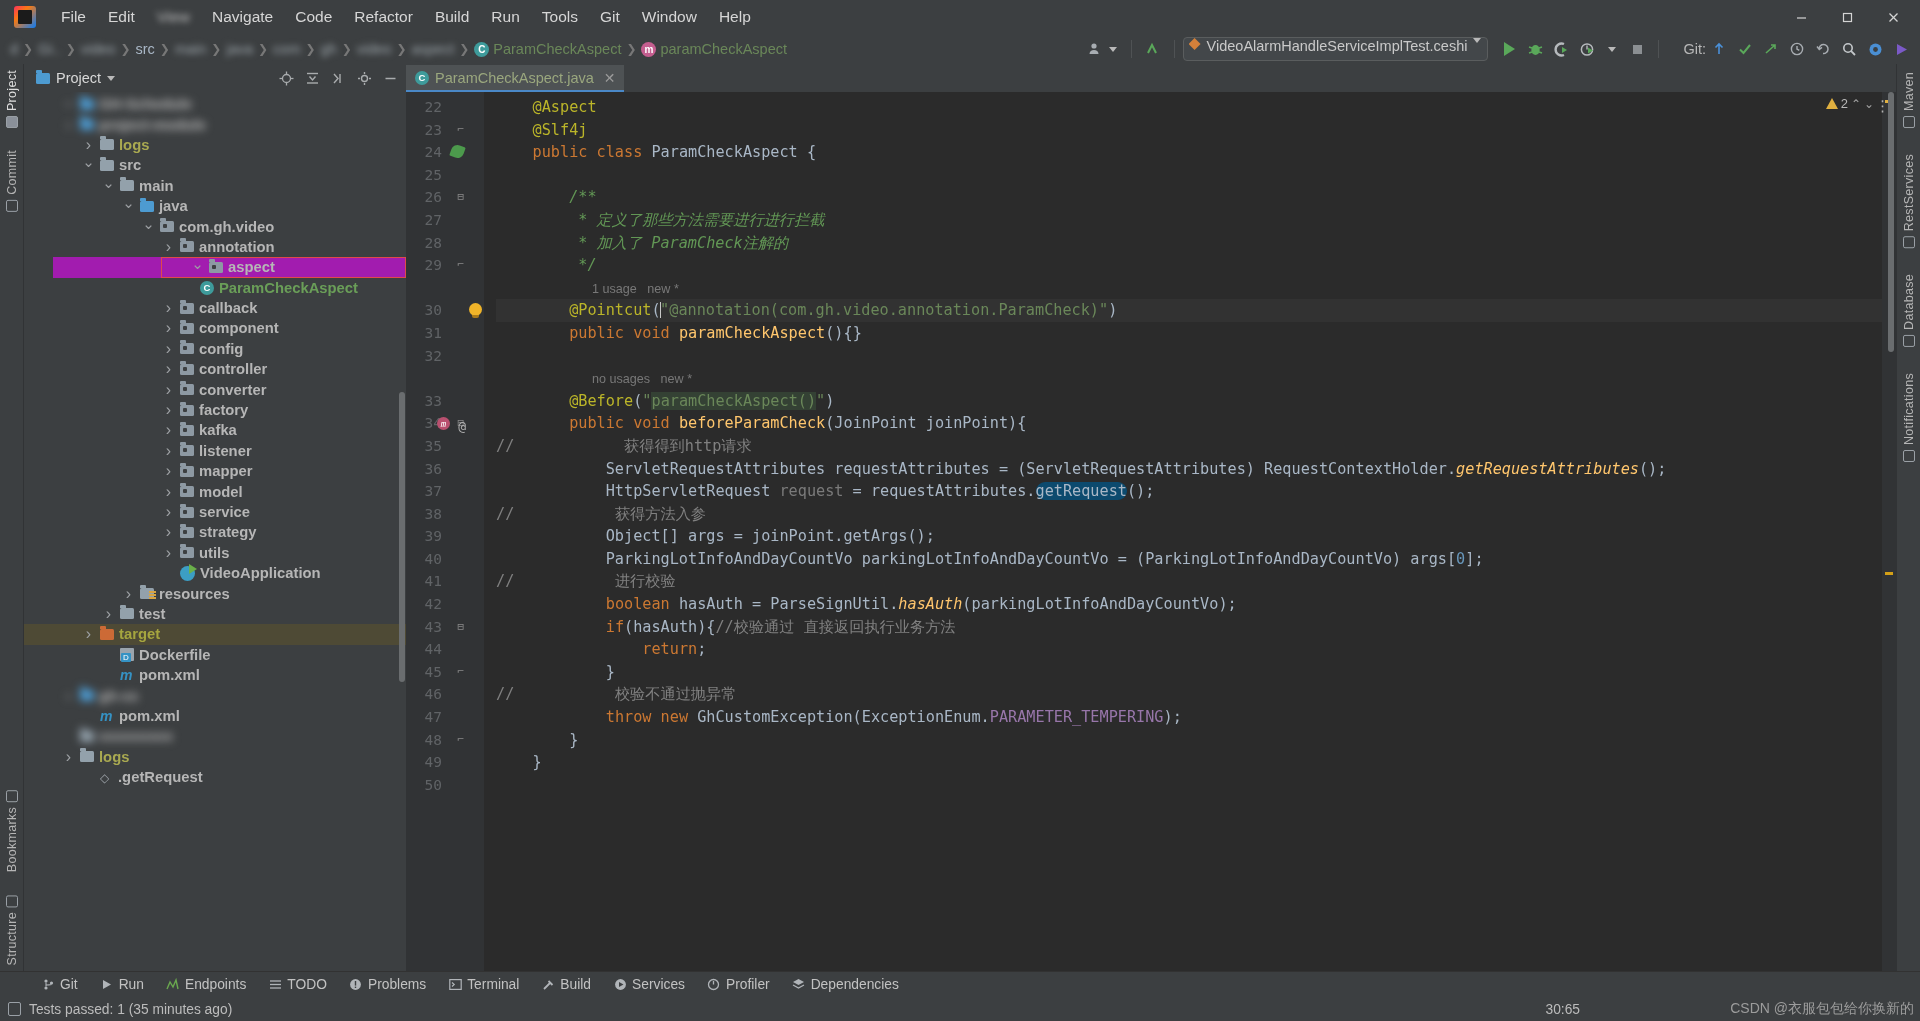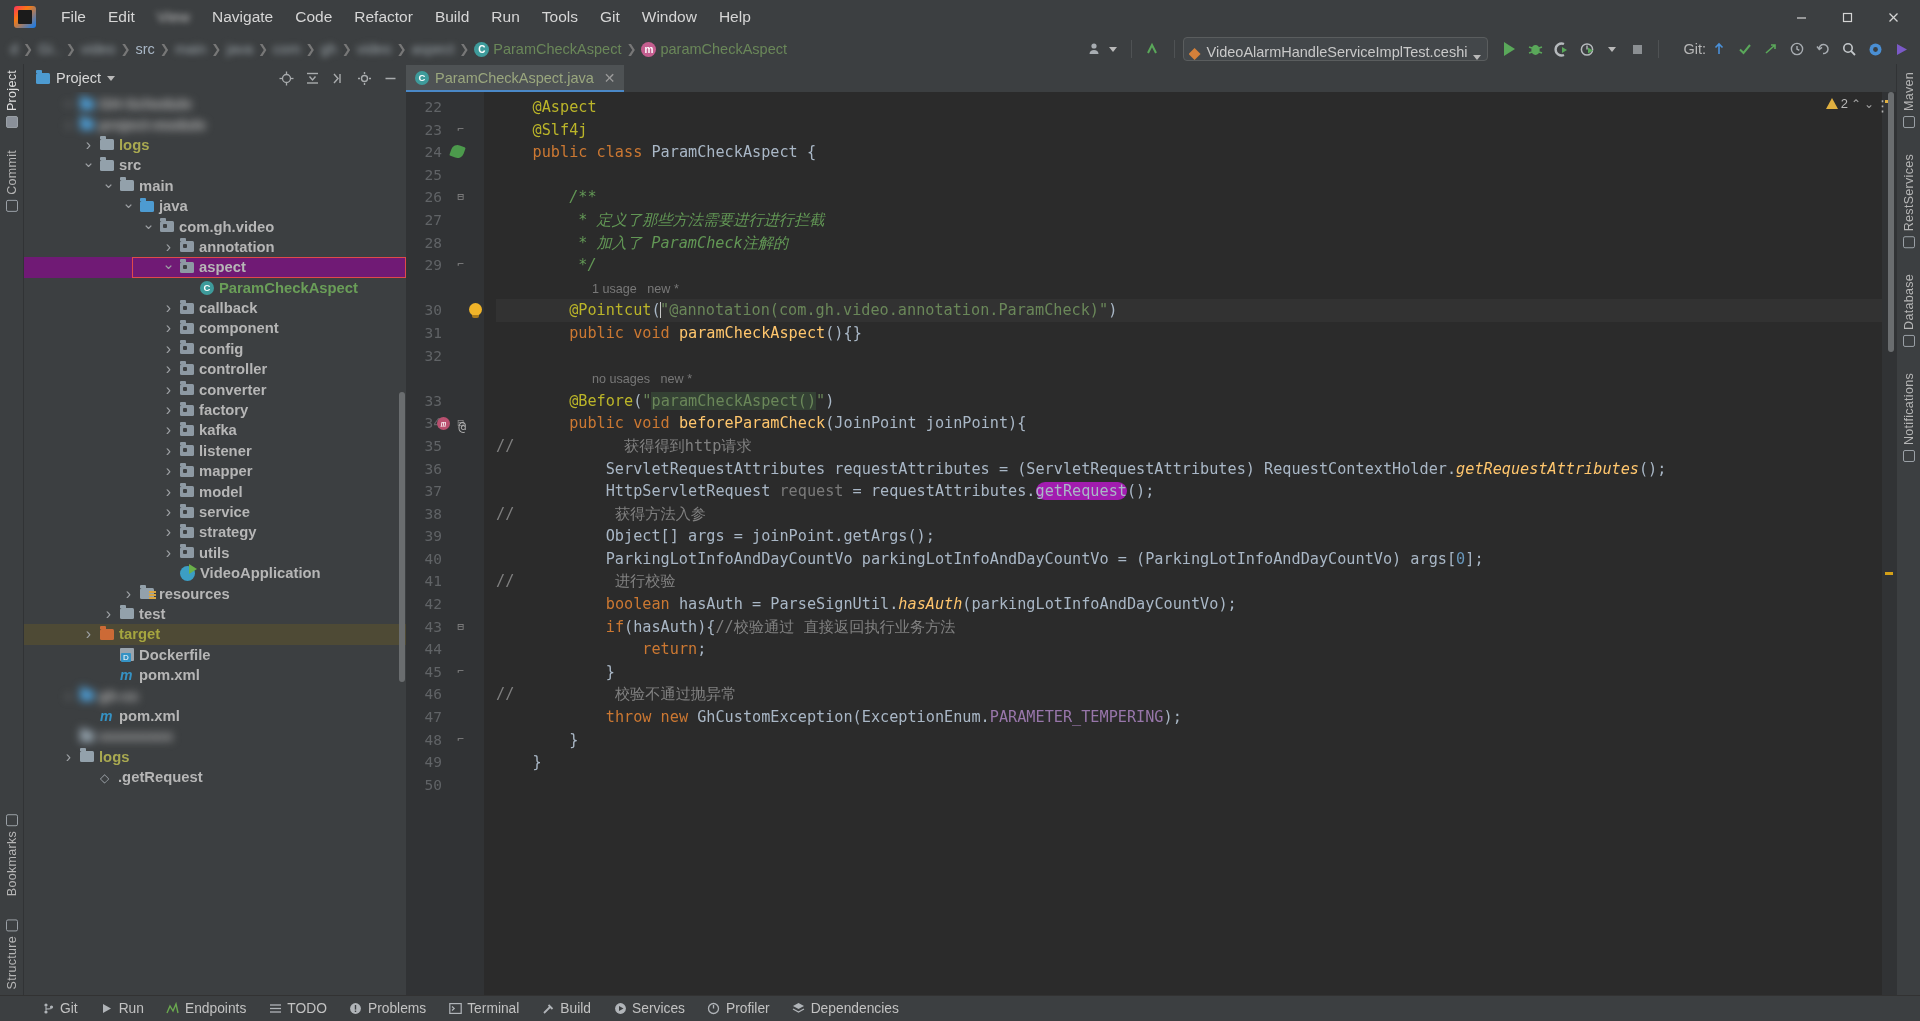--- a/index.html
+++ b/index.html
@@ -50,21 +50,21 @@
   .ic-class { background: #3e9b9b; }
   .ic-method { background: #c45e8f; }
   .crumb-green { color: #6a8759; }
   .crumb-green2 { color: #6a8759; }
 
   .tb-sep { width: 1px; height: 18px; background: #4f5254; margin: 0 8px; }
   .tb-btn { width: 26px; height: 24px; display: flex; align-items: center; justify-content: center;
             border-radius: 3px; color: #afb1b3; }
 
   .runconf {
-    display: flex; align-items: flex-end; height: 24px; border: 1px solid #5a5d5e;
+    display: flex; align-items: flex-start; height: 24px; border: 1px solid #5a5d5e;
     border-radius: 4px; padding: 0 6px 0 5px; background: #43474a; gap: 6px;
     font-size: 14.5px; color: #c9c9c9; white-space: nowrap;
   }
   .runconf .rc-ico {
     width: 12px; height: 12px; background: #d4803a; flex: 0 0 12px;
     clip-path: polygon(50% 0,100% 50%,50% 100%,0 50%);
   }
   .caret { width: 0; height: 0; border-left: 4px solid transparent; border-right: 4px solid transparent;
            border-top: 5px solid #b9b9b9; }
   .play-tri { width: 0; height: 0; border-top: 7px solid transparent; border-bottom: 7px solid transparent;
@@ -132,21 +132,21 @@
   .head-ico { width: 20px; height: 20px; display: flex; align-items: center; justify-content: center; color: #a9acae; }
 
   .tree {
     flex: 1; overflow: hidden; position: relative; font-size: 14.8px; padding-top: 2px;
   }
   .row {
     height: 20.4px; display: flex; align-items: center; white-space: nowrap; position: relative;
     color: #b6b6b6; padding-right: 4px;
   }
   .row.sel-target { background: #4e4a35; }
-  .row.sel-aspect { background: #701a75; }
+  .row.sel-aspect { background: #a21caf; margin-left: 29px; }
   .row.sel-aspect::after {
     content: ""; position: absolute; left: 108px; right: 0; top: 0; bottom: 0;
     border: 1.6px solid #e04a4a; pointer-events: none;
   }
   .arrow {
     width: 13px; height: 13px; flex: 0 0 13px; display: inline-flex; align-items: center;
     justify-content: center; color: #9da0a3; font-size: 10.5px;
   }
   .arrow.right::before { content: "›"; font-size: 16px; line-height: 0; }
   .arrow.down::before  { content: "⌄"; font-size: 15px; line-height: 0; position: relative; top: -3px; }
@@ -221,21 +221,21 @@
   .str   { color: #6a8759; }
   .cmt   { color: #629755; font-style: italic; }
   .lcmt  { color: #808080; }
   .txt   { color: #a9b7c6; }
   .num   { color: #6897bb; }
   .meth  { color: #ffc66d; }
   .sfield{ color: #9876aa; }
   .smeth { color: #ffc66d; font-style: italic; }
   .par   { color: #7a7a7a; }
   .sel-g { background: #344134; }
-  .sel-y { background: #a21caf; border-radius: 9px; }
+  .sel-y { background: #0c4a6e; border-radius: 9px; }
   .caret-bar { display: inline-block; width: 1.5px; height: 16px; background: #c8c8c8;
                vertical-align: -3px; margin: 0 -1px; }
 
   
   .markers {
     width: 14px; flex: 0 0 14px; background: #313335; position: relative;
   }
   .mk { position: absolute; left: 3px; width: 8px; height: 3px; }
   .ed-scroll { position: absolute; right: 2px; width: 6px; background: #6a6d6f; border-radius: 3px; }
 
@@ -920,13 +920,19 @@
         <span class="twico">
           <svg width="13" height="13" viewBox="0 0 13 13">
             <path d="M6.5 1 L12 4 L6.5 7 L1 4 Z" fill="#b0b4b8"></path>
             <path d="M1 7 L6.5 10 L12 7" stroke="#b0b4b8" stroke-width="1.2" fill="none"></path>
           </svg>
         </span>
         <span>Dependencies</span>
       </div>
     </div>
 
+  <div class="statusbar">
+    <span class="st-ico"></span>
+    <span>Tests passed: 1 (35 minutes ago)</span>
+    <span class="pos">30:65</span>
+    <span class="wmark">CSDN @衣服包包给你换新的</span>
+  </div>
 </div>
 
 </body></html>

